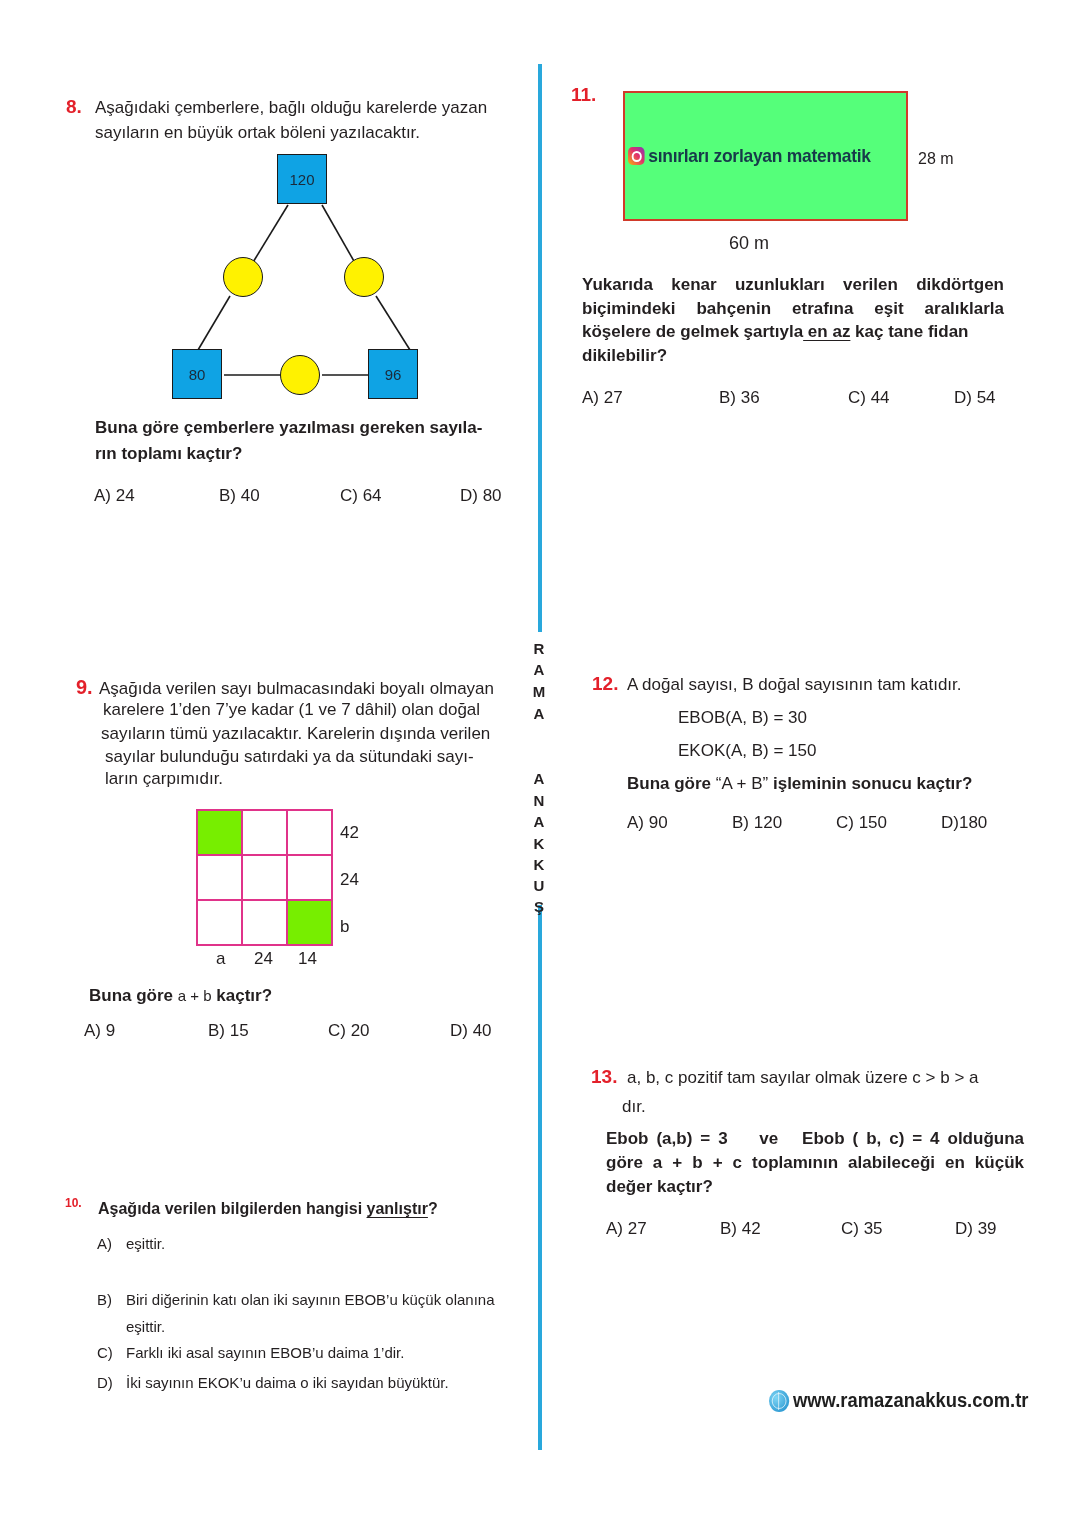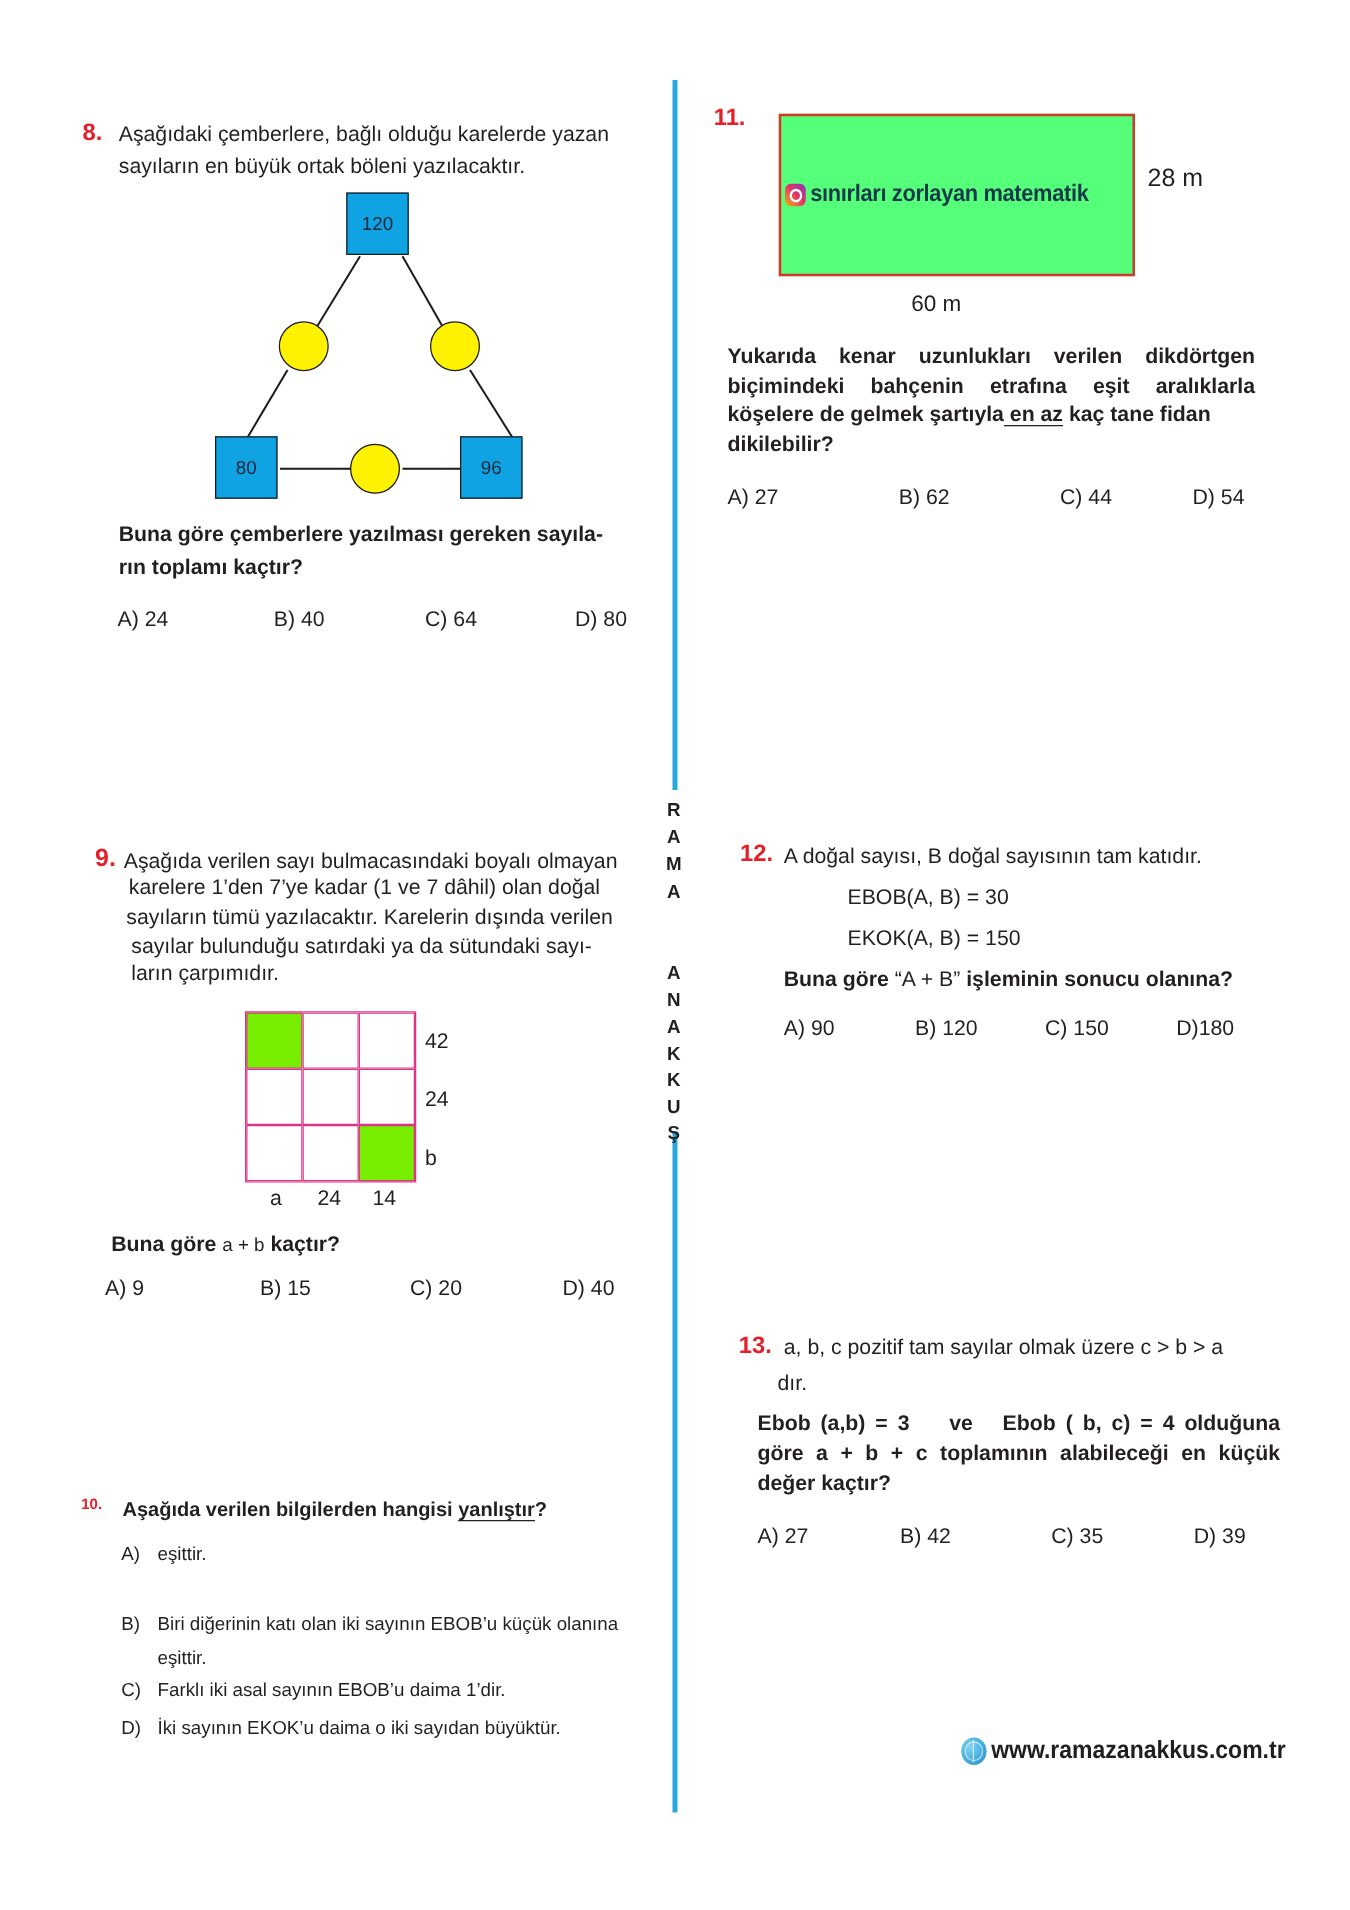--- a/index.html
+++ b/index.html
@@ -144,44 +144,44 @@
   </div>
 </div>
 
 <div>
   <span class="abs qnum" style="left:571px; top:84px;">11.</span>
   <div class="garden"></div>
   <div class="brand">
     <span class="ig"></span>
     <span>sınırları zorlayan matematik</span>
   </div>
-  <span class="lbl" style="left:918px; top:132px; font-size:20px;text-align:right;">28 m</span>
+  <span class="lbl" style="left:918px; top:150px; font-size:16px;text-align:right;">28 m</span>
   <span class="lbl" style="left:729px; top:233px; font-size:18px;">60 m</span>
 
   <div class="abs txt bold justify" style="left:582px; top:273px; width:422px; text-align-last:justify;">Yukarıda kenar uzunlukları verilen dikdörtgen</div>
   <div class="abs txt bold justify" style="left:582px; top:297px; width:422px; text-align-last:justify;">biçimindeki bahçenin etrafına eşit aralıklarla</div>
   <div class="abs txt bold" style="left:582px; top:320px;">
     <span>köşelere de gelmek şartıyla</span><span class="underline"> en az</span><span> kaç tane fidan</span>
   </div>
   <div class="abs txt bold" style="left:582px; top:344px;">dikilebilir?</div>
   <span class="opt" style="left:582px; top:388px;">A) 27</span>
-  <span class="opt" style="left:719px; top:388px;">B) 62</span>
+  <span class="opt" style="left:719px; top:388px;">B) 36</span>
   <span class="opt" style="left:848px; top:388px;">C) 44</span>
   <span class="opt" style="left:954px; top:388px;">D) 54</span>
 </div>
 
 <div>
   <span class="abs qnum" style="left:592px; top:673px;">12.</span>
   <div class="abs txt" style="left:627px; top:673px;">A doğal sayısı, B doğal sayısının tam katıdır.</div>
   <div class="abs txt" style="left:678px; top:706px;">EBOB(A, B) = 30</div>
   <div class="abs txt" style="left:678px; top:739px;">EKOK(A, B) = 150</div>
   <div class="abs txt bold" style="left:627px; top:772px;">
     <span>Buna göre</span>
     <span style="font-weight:normal;">“A + B”</span>
-    <span>işleminin sonucu olanına?</span>
+    <span>işleminin sonucu kaçtır?</span>
   </div>
   <span class="opt" style="left:627px; top:813px;">A) 90</span>
   <span class="opt" style="left:732px; top:813px;">B) 120</span>
   <span class="opt" style="left:836px; top:813px;">C) 150</span>
   <span class="opt" style="left:941px; top:813px;">D)180</span>
 </div>
 
 <div>
   <span class="abs qnum" style="left:591px; top:1066px;">13.</span>
   <div class="abs txt" style="left:627px; top:1066px;">a, b, c  pozitif tam sayılar olmak üzere c &gt; b &gt; a</div>

